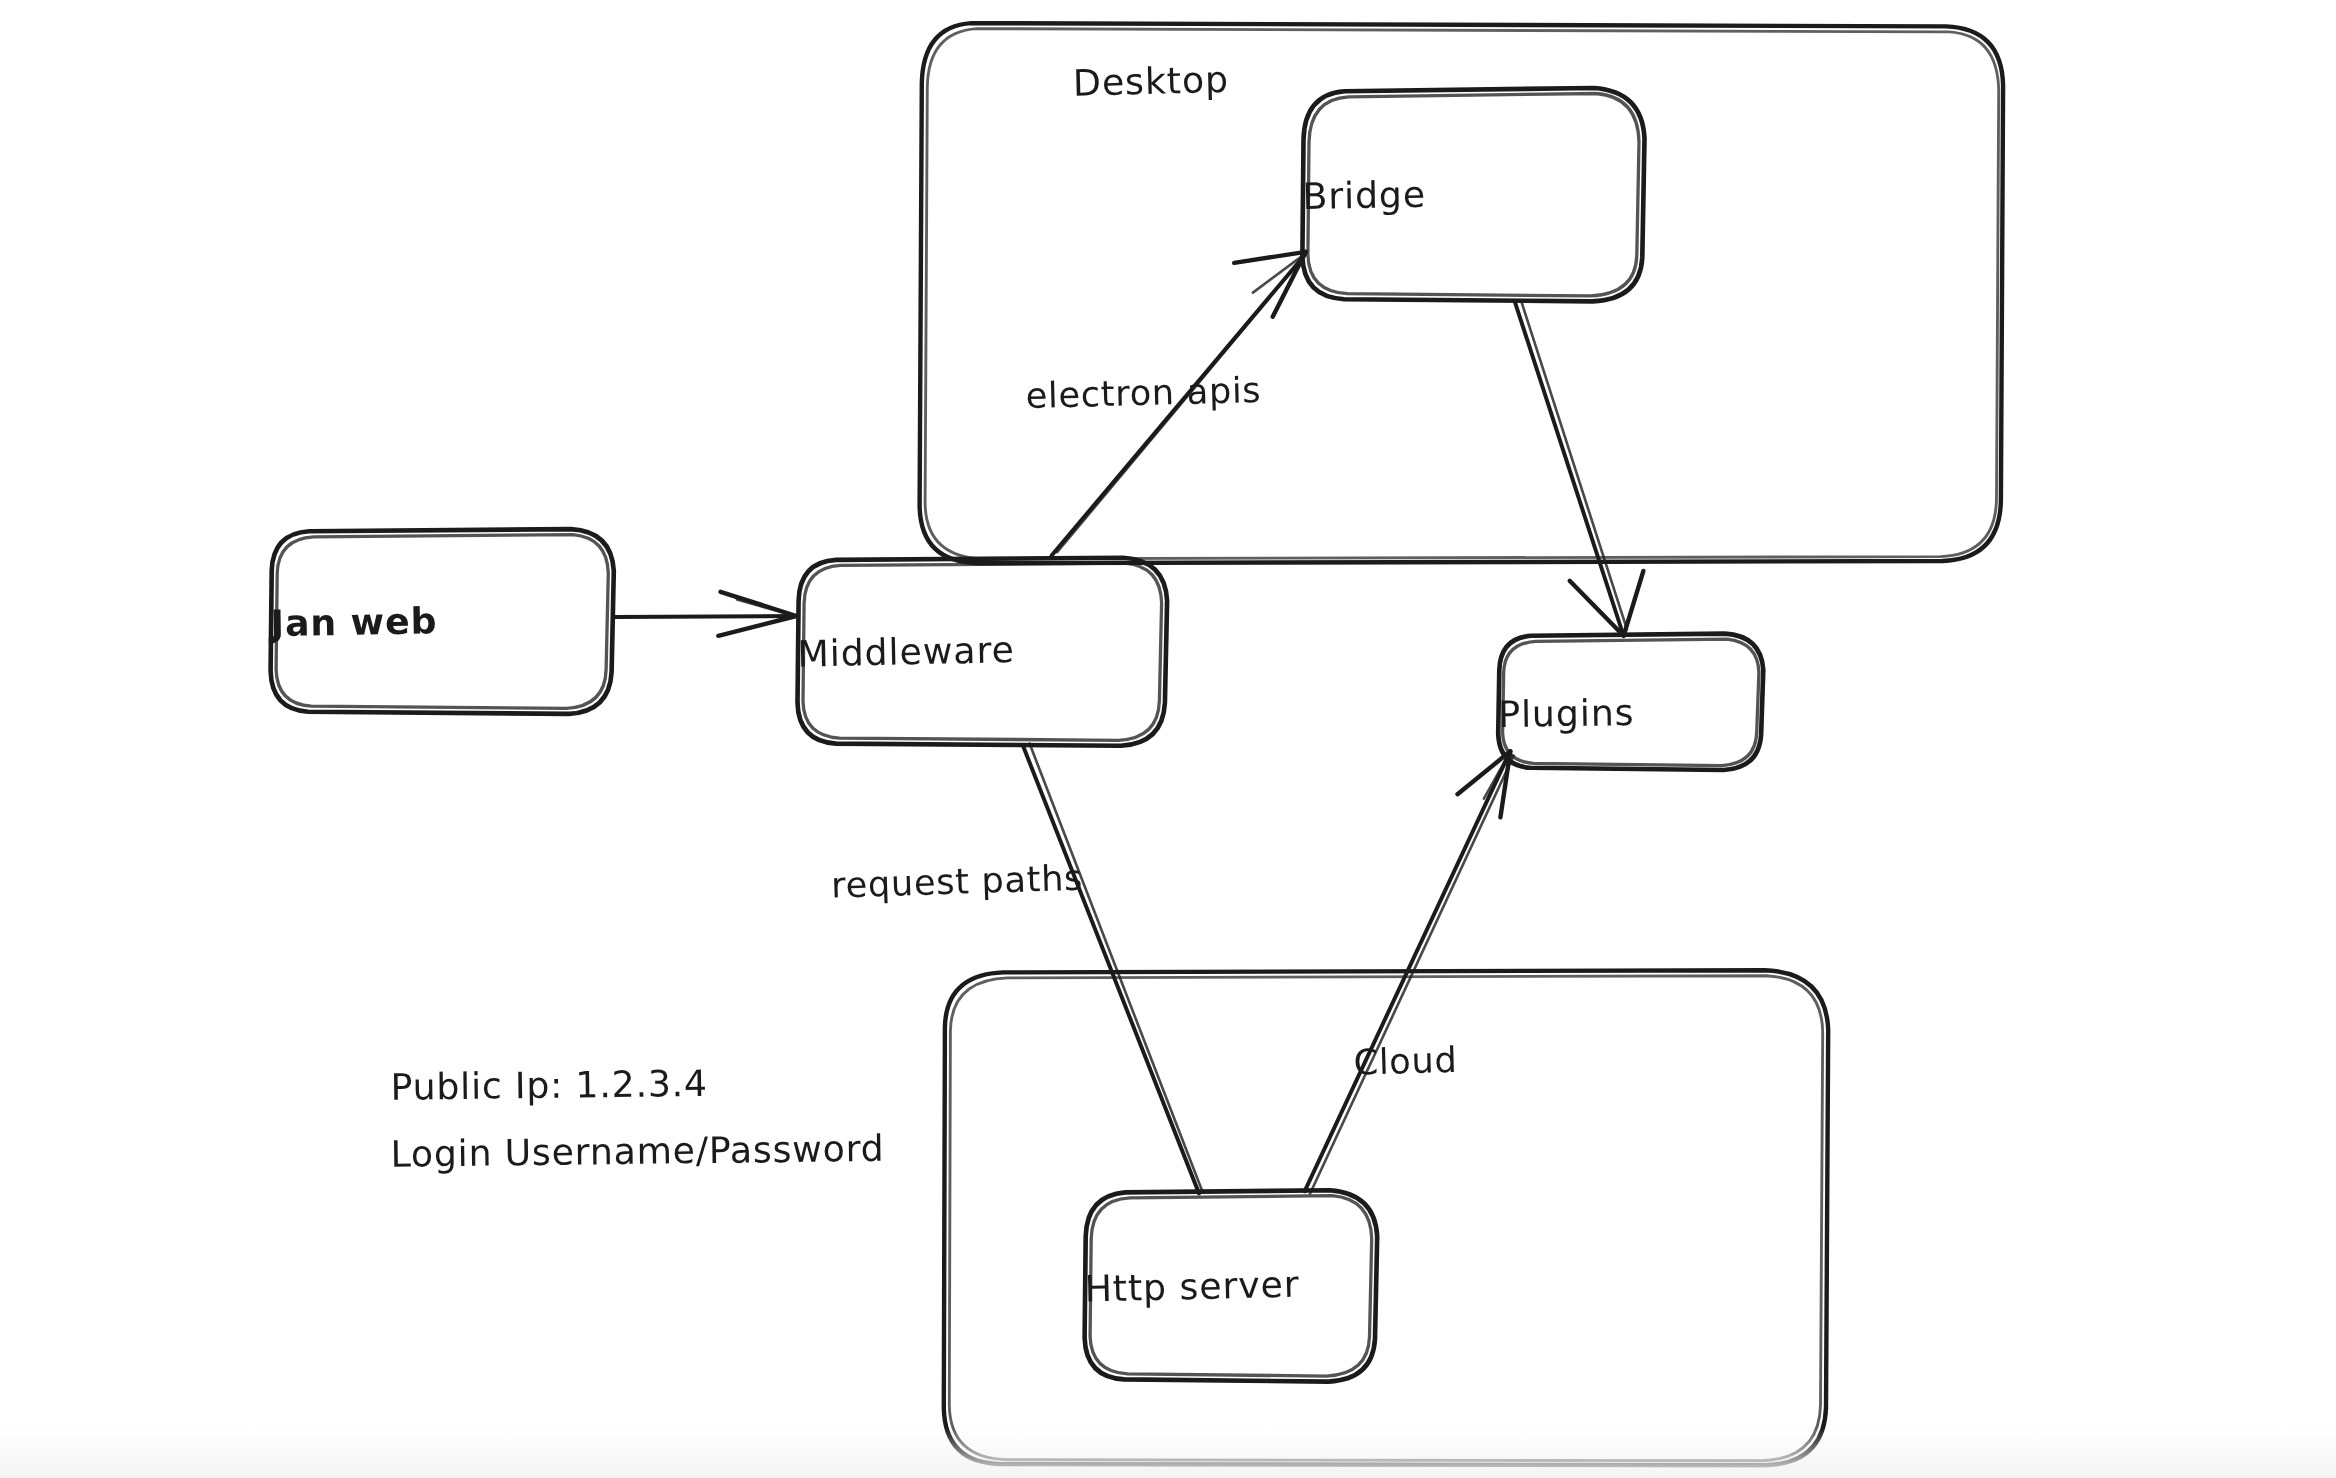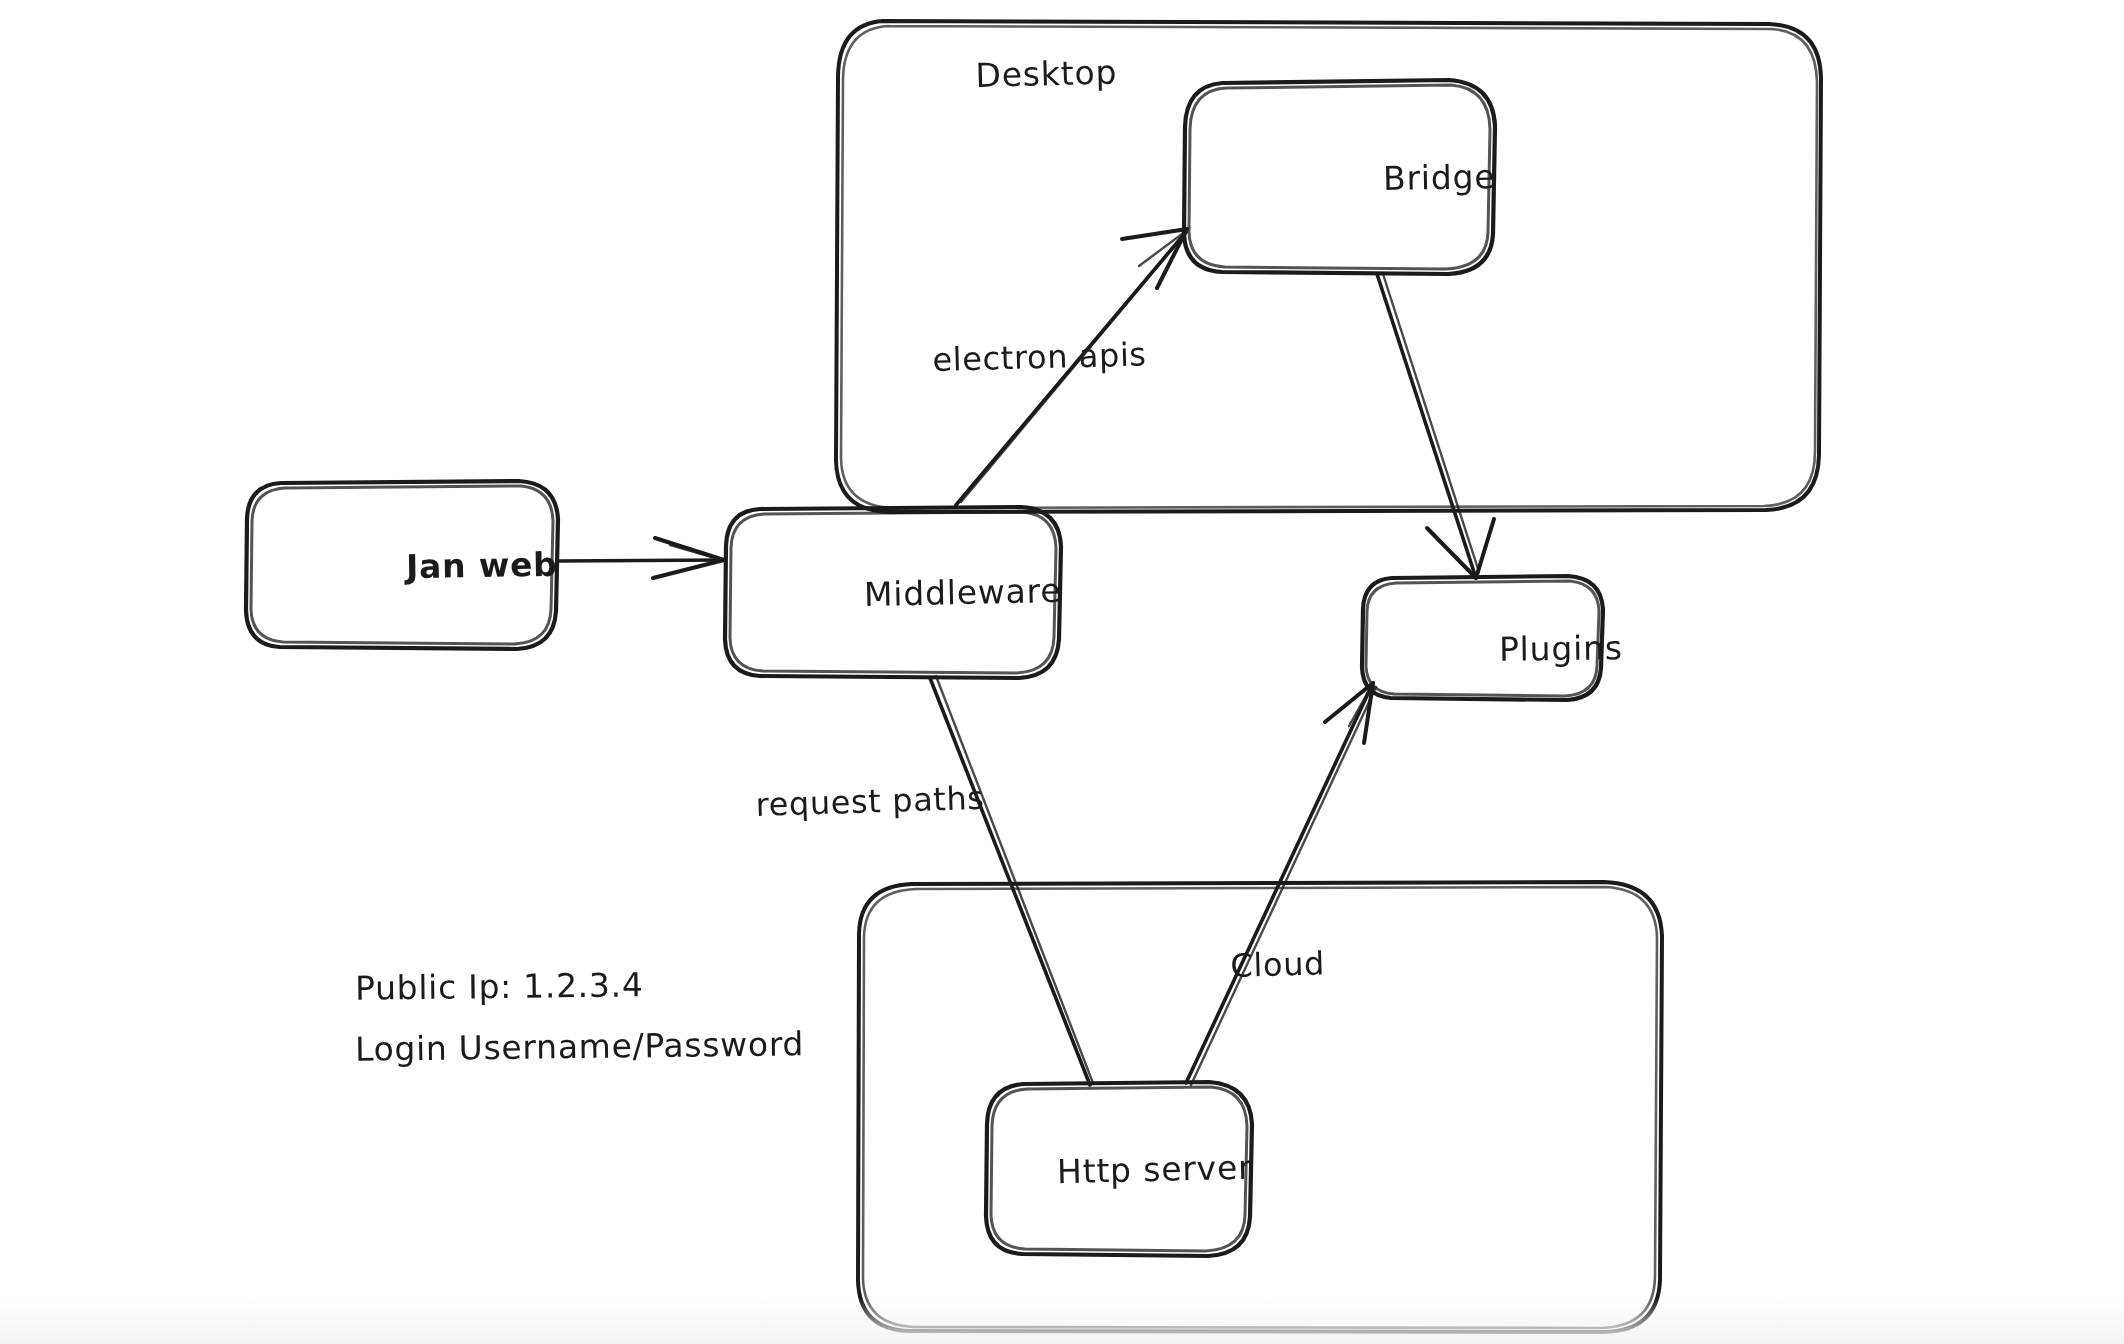--- a/index.html
+++ b/index.html
@@ -52,21 +52,21 @@
     font-weight: 400;
     letter-spacing: 0.6px;
     white-space: pre;
     transform-origin: left top;
     -webkit-font-smoothing: antialiased;
   }
   .node-wrap {
     position: absolute;
     display: flex;
     align-items: center;
-    justify-content: flex-end;
+    justify-content: flex-start;
   }
   .node-wrap span {
     font-size: 33px;
     color: #1b1b1b;
     letter-spacing: 0.8px;
     font-family: "DejaVu Sans", sans-serif;
   }
   .group-title {
     font-size: 33px;
     letter-spacing: 0.8px;
@@ -170,21 +170,21 @@
   </div>
 
   <div class="node-wrap" style="left:725px; top:507px; width:336px; height:171px;">
     <span style="transform: rotate(-1.2deg);">Middleware</span>
   </div>
 
   <div class="node-wrap" style="left:1184px; top:80px; width:311px; height:194px;">
     <span style="transform: rotate(-1deg);">Bridge</span>
   </div>
 
-  <div class="node-wrap" style="left:1362px; top:576px; width:241px; height:144px;padding-left:20px;">
+  <div class="node-wrap" style="left:1362px; top:576px; width:241px; height:144px;">
     <span style="transform: rotate(-0.8deg);">Plugins</span>
   </div>
 
   <div class="node-wrap" style="left:986px; top:1082px; width:266px; height:174px;">
     <span style="transform: rotate(-1.3deg);">Http server</span>
   </div>
 
   <div class="hw-label edge-label" style="left:932px; top:341px; transform: rotate(-1.5deg);">electron apis</div>
 
   <div class="hw-label edge-label" style="left:755px; top:786px; transform: rotate(-1.8deg);">request paths</div>

